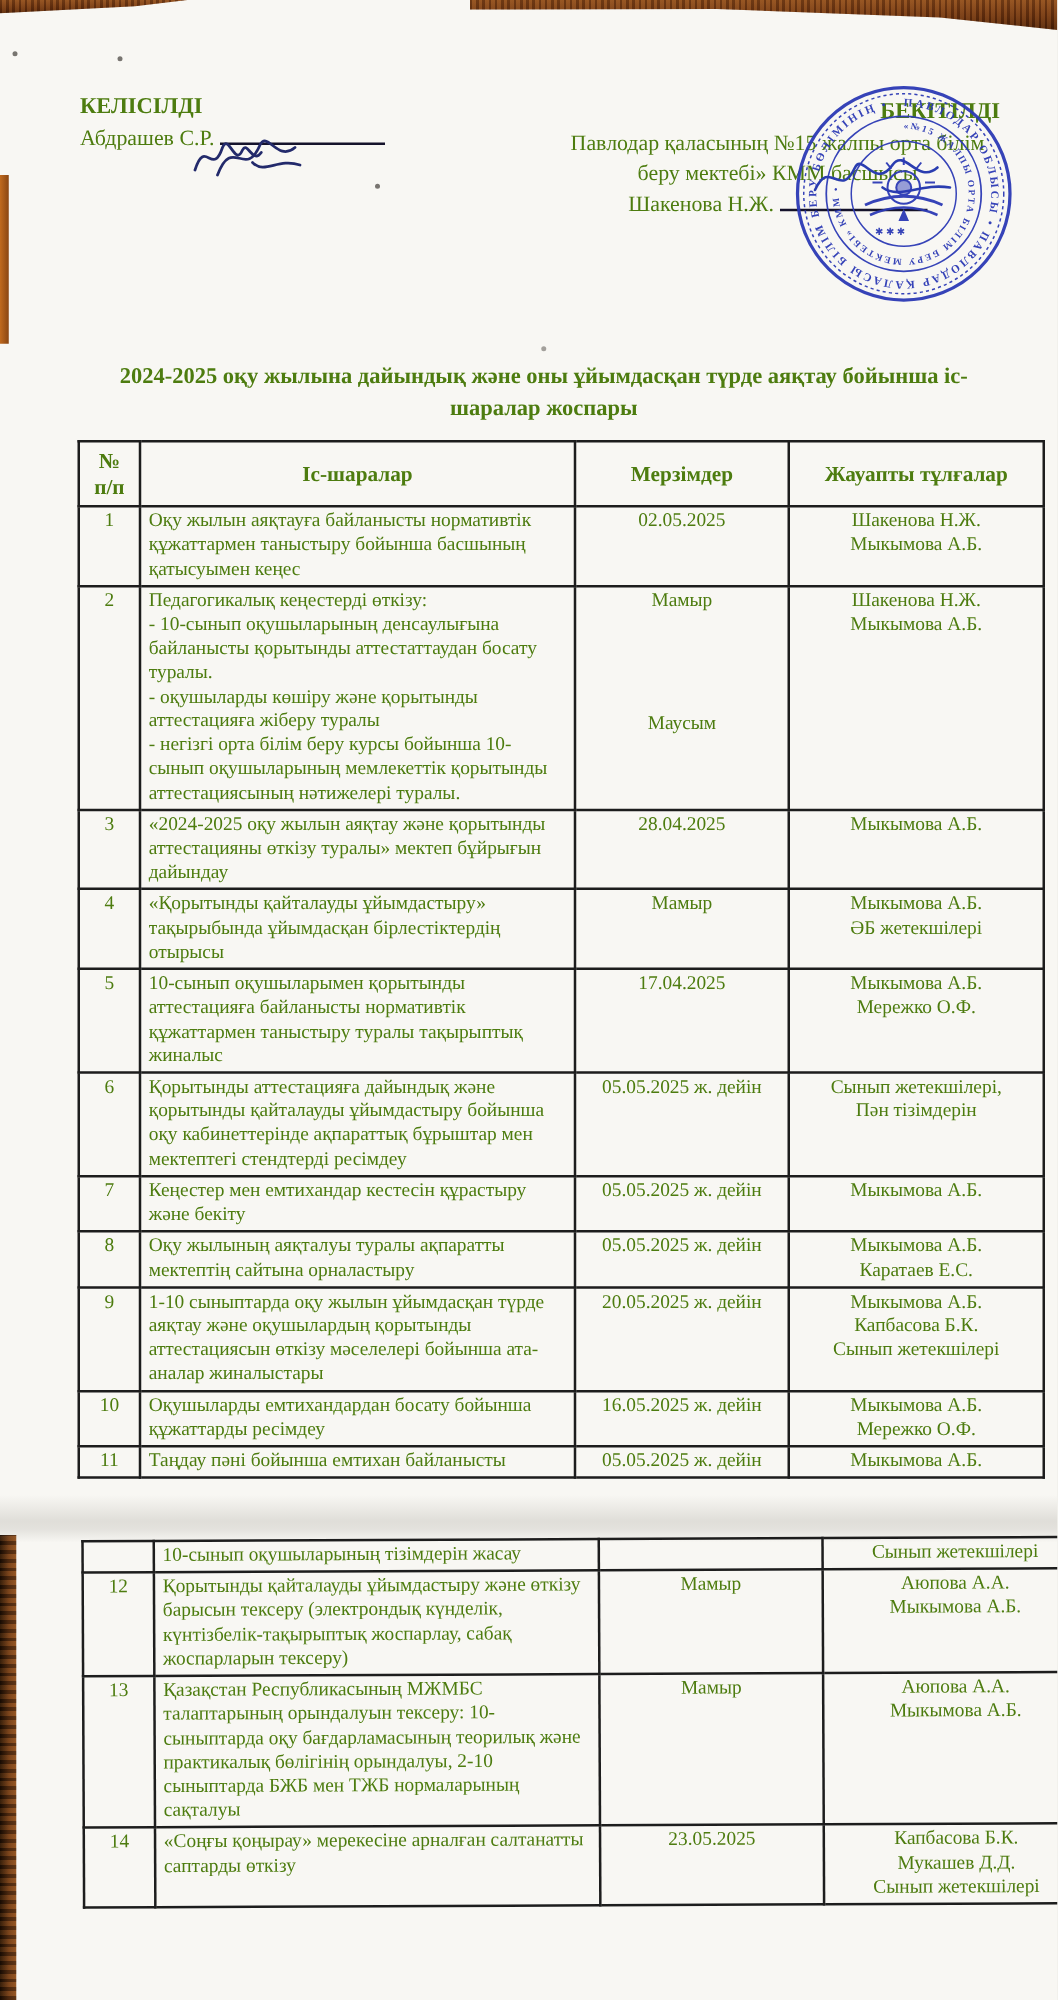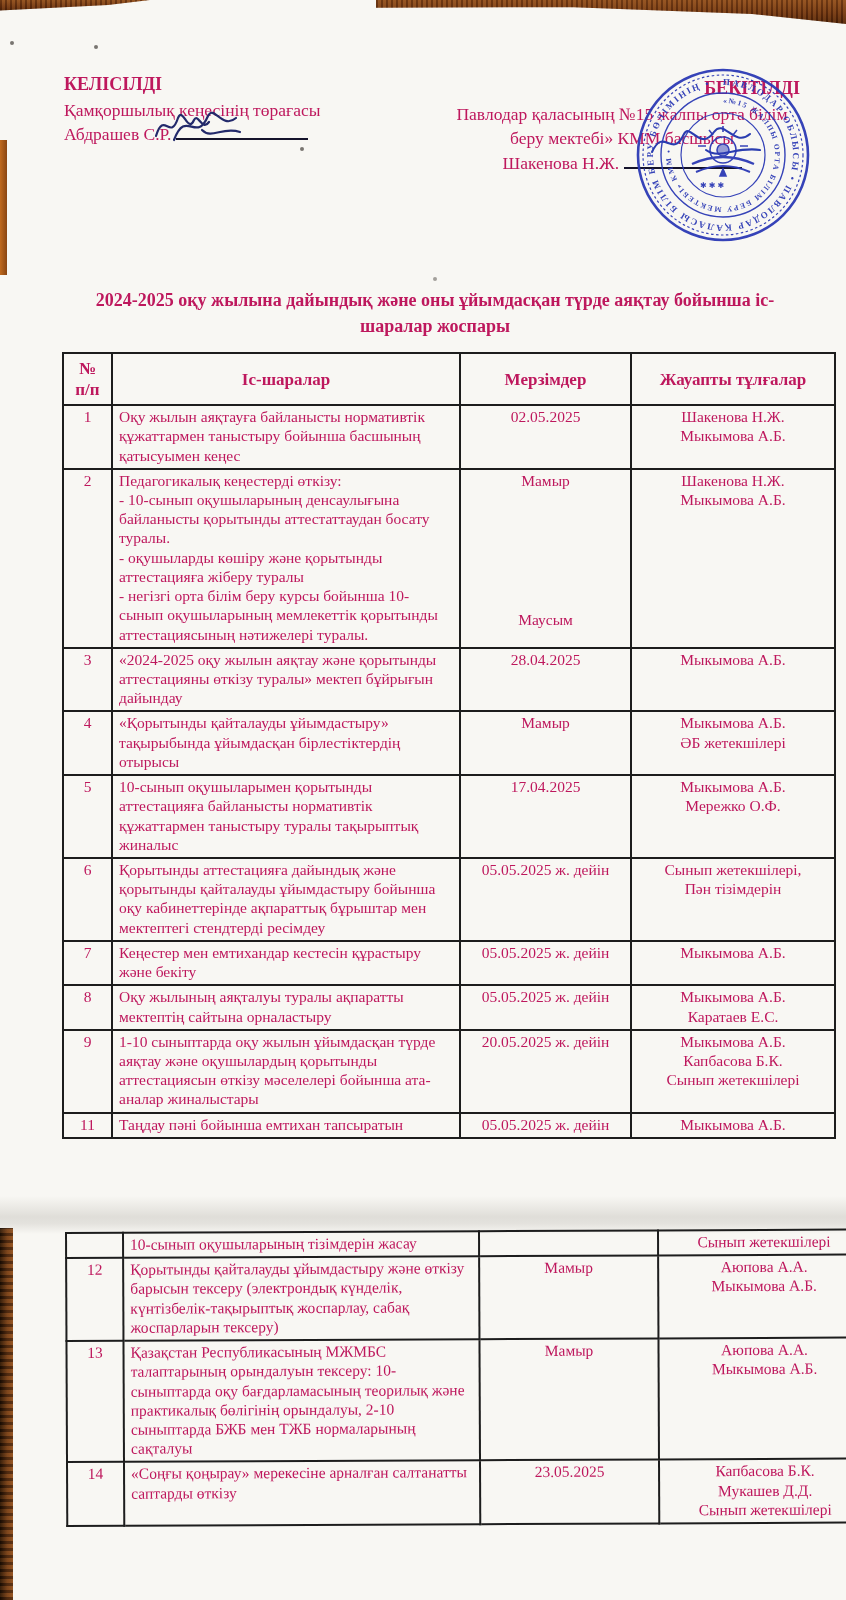--- a/index.html
+++ b/index.html
@@ -1,17 +1,17 @@
 <!DOCTYPE html>
 <html><head>
 <meta charset="utf-8">
 <style>
   html,body{margin:0;padding:0;}
   body{width:846px;background:#e9e7e2;font-family:"Liberation Serif", serif;}
-  .sheet{position:relative;width:846px;height:1600px;background:#f8f7f3;overflow:hidden;color:#be185d;}
+  .sheet{position:relative;width:846px;height:1600px;background:#f8f7f3;overflow:hidden;color:#4d7c0f;}
 
   
   .wood{position:absolute;background:
       repeating-linear-gradient(90deg, rgba(40,15,0,.28) 0 2px, rgba(255,180,90,.12) 2px 5px),
       linear-gradient(180deg,#8a4a1c,#6b3210 55%,#4a2008);}
   .wood-tl{left:0;top:0;width:150px;height:12px;clip-path:polygon(0 0,100% 0,72% 42%,0 88%);}
   .wood-tr{right:0;top:0;width:470px;height:24px;clip-path:polygon(0 0,100% 0,100% 100%,80% 58%,42% 30%,0 32%);}
   .wood-left-upper{left:0;top:140px;width:7px;height:135px;background:linear-gradient(90deg,#c06a1e,#8a4612);}
   .wood-left-lower{left:0;top:1228px;width:13px;height:372px;background:
       repeating-linear-gradient(0deg, rgba(0,0,0,.30) 0 3px, rgba(255,170,80,.10) 3px 7px),
@@ -40,42 +40,41 @@
   
   table.plan{border-collapse:collapse;table-layout:fixed;width:748px;background:transparent;}
   table.plan td,table.plan th{border:2px solid #1d1d1d;vertical-align:top;
       font-size:15.5px;line-height:1.24;padding:1px 6px 3px;}
   table.plan th{font-size:17px;font-weight:bold;text-align:center;vertical-align:middle;
       white-space:pre-line;padding:4px 2px;}
   .col-num{width:43px;text-align:center;}
   .col-act{width:342px;text-align:left;white-space:pre-line;}
   .col-date{width:165px;text-align:center;}
   .col-resp{width:198px;text-align:center;}
-  .col-date .date + .date{margin-top:120px;text-align:center;}
+  .col-date .date + .date{margin-top:79px;text-align:center;}
   .tbl1{position:absolute;left:62px;top:352px;}
   .page2{position:absolute;left:65px;top:1232px;transform:rotate(-0.25deg);transform-origin:0 0;}
 </style>
 </head>
 <body>
 
 <div class="sheet">
 
   <div class="wood wood-tl"></div>
   <div class="wood wood-tr"></div>
   <div class="wood-left-upper" style="position:absolute;"></div>
   <div class="wood-left-lower" style="position:absolute;"></div>
   <div class="gap-shadow"></div>
   <div class="speck" style="left:10px;top:41px;"></div>
   <div class="speck" style="left:94px;top:45px;"></div>
   <div class="speck" style="left:300px;top:147px;"></div>
   <div class="speck" style="left:433px;top:277px;opacity:.5;"></div>
 
   <div class="agree">
     <div class="h">КЕЛІСІЛДІ</div>
-    <div>Қамқоршылық кеңесінің төрағасы</div>
     <div>
       <span>Абдрашев С.Р.</span>
       <span class="uline ul-a"></span>
     </div>
   </div>
 
   <svg class="sig" style="left:152px;top:106px;" width="92" height="42" viewBox="0 0 92 42">
     <path d="M4,30 C12,4 18,36 26,12 C31,0 36,28 42,14 C46,6 50,26 57,16 M22,34 C34,2 44,38 56,10 C62,-2 70,24 84,12 M50,24 C60,34 70,20 88,26" fill="none" stroke="#232a6b" stroke-width="2.2" stroke-linecap="round"></path>
   </svg>
 
@@ -231,22 +230,33 @@
           <td class="col-date">
             <div class="date">20.05.2025 ж. дейін</div>
           </td>
           <td class="col-resp">
             <div>Мыкымова А.Б.</div>
             <div>Капбасова Б.К.</div>
             <div>Сынып жетекшілері</div>
           </td>
         </tr>
         <tr>
+          <td class="col-num">10</td>
+          <td class="col-act">Оқушыларды емтихандардан босату бойынша құжаттарды ресімдеу</td>
+          <td class="col-date">
+            <div class="date">16.05.2025 ж. дейін</div>
+          </td>
+          <td class="col-resp">
+            <div>Мыкымова А.Б.</div>
+            <div>Мережко О.Ф.</div>
+          </td>
+        </tr>
+        <tr>
           <td class="col-num">11</td>
-          <td class="col-act">Таңдау пәні бойынша емтихан тапсыратын</td>
+          <td class="col-act">Таңдау пәні бойынша емтихан байланысты</td>
           <td class="col-date">
             <div class="date">05.05.2025 ж. дейін</div>
           </td>
           <td class="col-resp">
             <div>Мыкымова А.Б.</div>
           </td>
         </tr>
       </tbody>
   </table>
 

